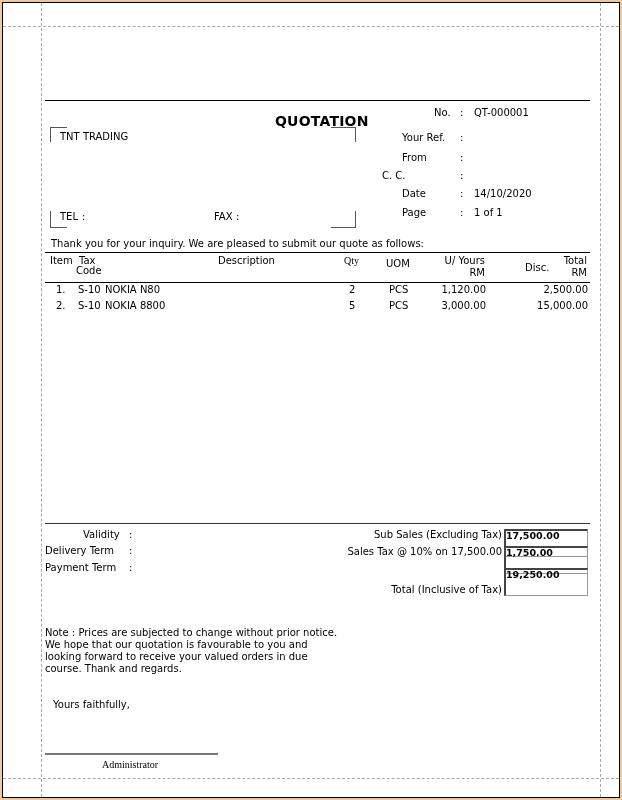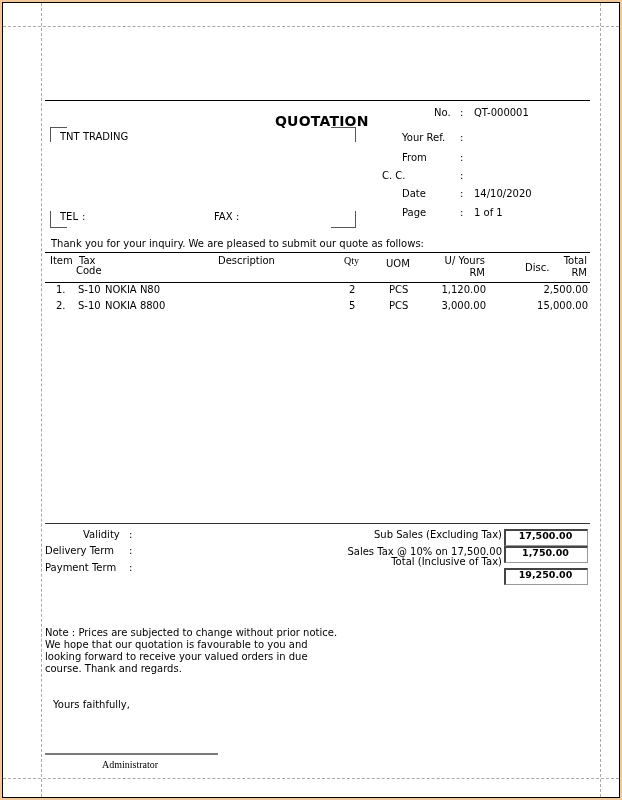--- a/index.html
+++ b/index.html
@@ -16,25 +16,25 @@
   .guide-h { position: absolute; left: 3px; width: 616px; height: 0; border-top: 1px dashed #a8a8a8; }
   .guide-v { position: absolute; top: 3px; height: 794px; width: 0; border-left: 1px dashed #a8a8a8; }
   .abs { position: absolute; white-space: nowrap; }
   .t9 { font-size: 10px; color: #000; }
   .b9 { font-size: 10px; font-weight: normal; color: #000; }
   .hline { position: absolute; height: 0; }
   .corner { position: absolute; width: 8px; height: 8px; border-color: #555; border-style: solid; border-width: 0; }
   .title { font-size: 14px; font-weight: bold; letter-spacing: 0.2px; }
   .right { text-align: right; }
   .box {
-    position: absolute; width: 84px; height: 17px;
+    position: absolute; width: 84px; height: 28px;
     border-top: 2px solid #444; border-left: 2px solid #444;
     border-right: 1px solid #999; border-bottom: 1px solid #999;
     box-sizing: border-box;
-    font-size: 9.5px; font-weight: bold; text-align: center; padding-right: 2px; line-height: 10px;
+    font-size: 9.5px; font-weight: bold; text-align: left; padding-right: 2px; line-height: 10px;
   }
   .sigline { position: absolute; left: 45px; top: 753px; width: 173px; height: 2px; background: #7a7a7a; }
   .serif { font-family: "Liberation Serif", serif; font-size: 10px; }
 </style>
 </head>
 <body>
 
 <div class="frame"></div>
 
 <div class="guide-h" style="top:26px"></div>
@@ -130,21 +130,21 @@
   <div class="abs b9" style="left:129px; top:545px;">:</div>
   <div class="abs b9" style="left:45px; top:562px;">Payment Term</div>
   <div class="abs b9" style="left:129px; top:562px;">:</div>
 </div>
 
 <div>
   <div class="abs b9 right" style="left:340px; top:529px; width:162px;">Sub Sales (Excluding Tax)</div>
   <div class="box" style="left:504px; top:529px;">17,500.00</div>
   <div class="abs b9 right" style="left:340px; top:546px; width:162px;">Sales Tax @ 10% on 17,500.00</div>
   <div class="box" style="left:504px; top:546px;">1,750.00</div>
-  <div class="abs b9 right" style="left:340px; top:556px; width:162px;">Total (Inclusive of Tax)</div>
+  <div class="abs b9 right" style="left:340px; top:584px; width:162px;">Total (Inclusive of Tax)</div>
   <div class="box" style="left:504px; top:568px;">19,250.00</div>
 </div>
 
 <div>
   <div class="abs t9" style="left:45px; top:627px;">Note : Prices are subjected to change without prior notice.</div>
   <div class="abs t9" style="left:45px; top:639px;">We hope that our quotation is favourable to you and</div>
   <div class="abs t9" style="left:45px; top:651px;">looking forward to receive your valued orders in due</div>
   <div class="abs t9" style="left:45px; top:663px;">course. Thank and regards.</div>
 </div>
 

